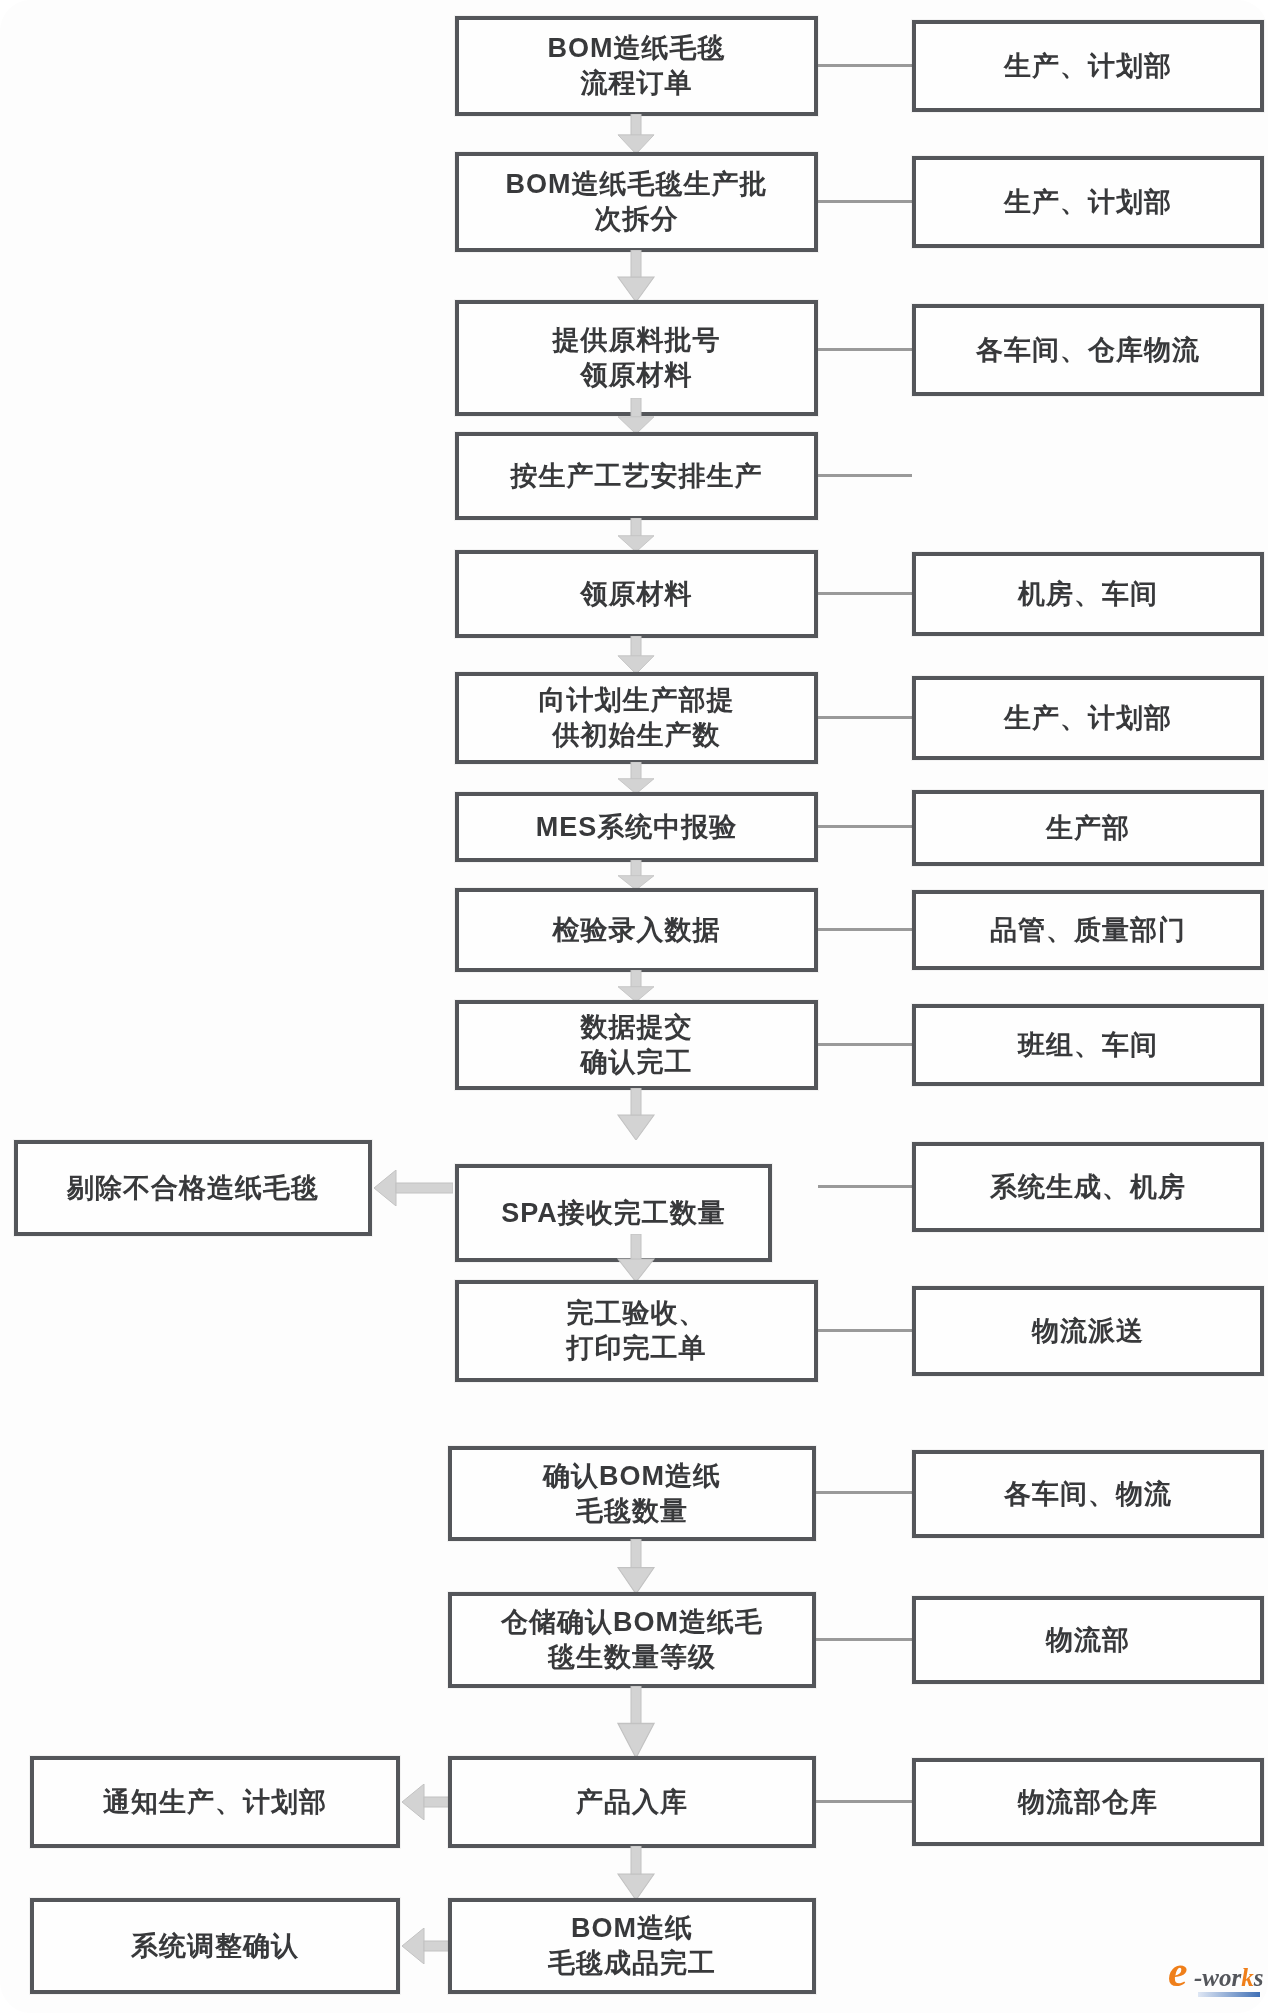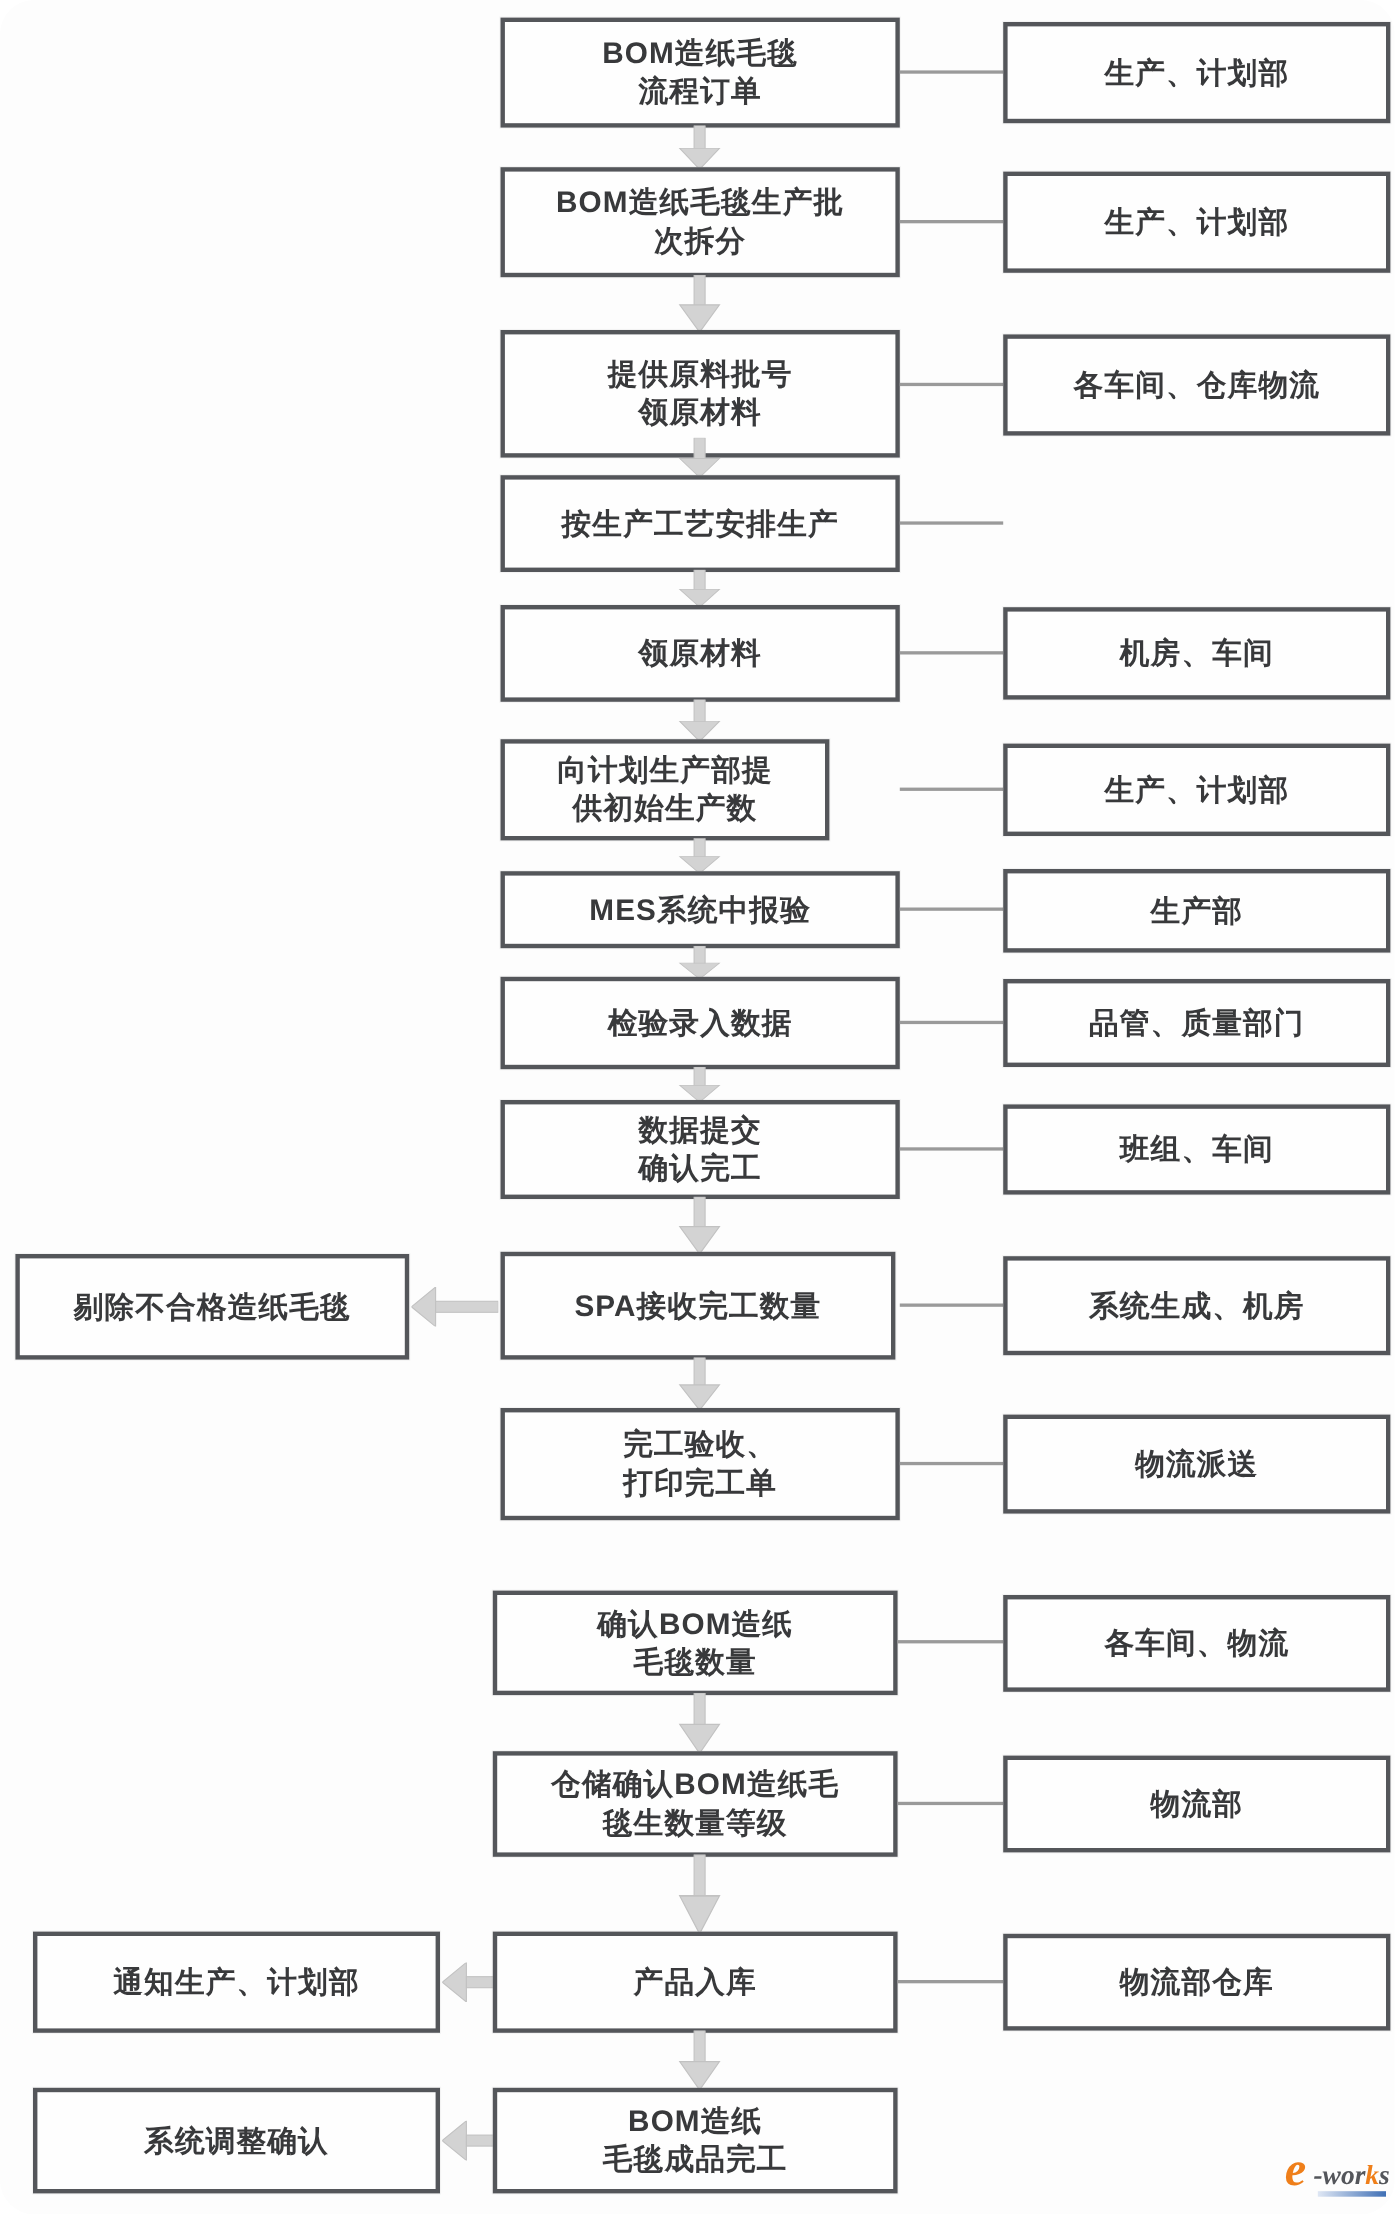--- a/index.html
+++ b/index.html
@@ -132,21 +132,21 @@
     </div>
   <div class="connector" style="left:818px;top:592px;width:94px"></div>
   <div class="node" style="left:912px;top:552px;width:352px;height:84px">
       <span>机房、车间</span>
     </div>
   <svg class="adown" style="left:616px;top:636px" width="40" height="38" viewBox="0 0 40 46" preserveAspectRatio="none">
       <rect x="15" y="0" width="10" height="26"></rect>
       <polygon points="2,24 38,24 20,46"></polygon>
     </svg>
 
-  <div class="node" style="left:455px;top:672px;width:299px;height:92px">
+  <div class="node" style="left:455px;top:672px;width:363px;height:92px">
       <span>向计划生产部提
 供初始生产数</span>
     </div>
   <div class="connector" style="left:818px;top:716px;width:94px"></div>
   <div class="node" style="left:912px;top:676px;width:352px;height:84px">
       <span>生产、计划部</span>
     </div>
   <svg class="adown" style="left:616px;top:762px" width="40" height="32" viewBox="0 0 40 46" preserveAspectRatio="none">
       <rect x="15" y="0" width="10" height="26"></rect>
       <polygon points="2,24 38,24 20,46"></polygon>
@@ -189,21 +189,21 @@
       <polygon points="2,24 38,24 20,46"></polygon>
     </svg>
 
   <div class="node" style="left:14px;top:1140px;width:358px;height:96px">
       <span>剔除不合格造纸毛毯</span>
     </div>
   <svg class="aleft" style="left:374px;top:1170px" width="79" height="36" viewBox="0 0 79 36" preserveAspectRatio="none">
       <polygon points="22,0 22,36 0,18"></polygon>
       <rect x="22" y="13" width="57" height="10"></rect>
     </svg>
-  <div class="node" style="left:455px;top:1138px;width:359px;height:98px">
+  <div class="node" style="left:455px;top:1164px;width:317px;height:98px">
       <span>SPA接收完工数量</span>
     </div>
   <div class="connector" style="left:818px;top:1185px;width:94px"></div>
   <div class="node" style="left:912px;top:1142px;width:352px;height:90px">
       <span>系统生成、机房</span>
     </div>
   <svg class="adown" style="left:616px;top:1234px" width="40" height="48" viewBox="0 0 40 46" preserveAspectRatio="none">
       <rect x="15" y="0" width="10" height="26"></rect>
       <polygon points="2,24 38,24 20,46"></polygon>
     </svg>

